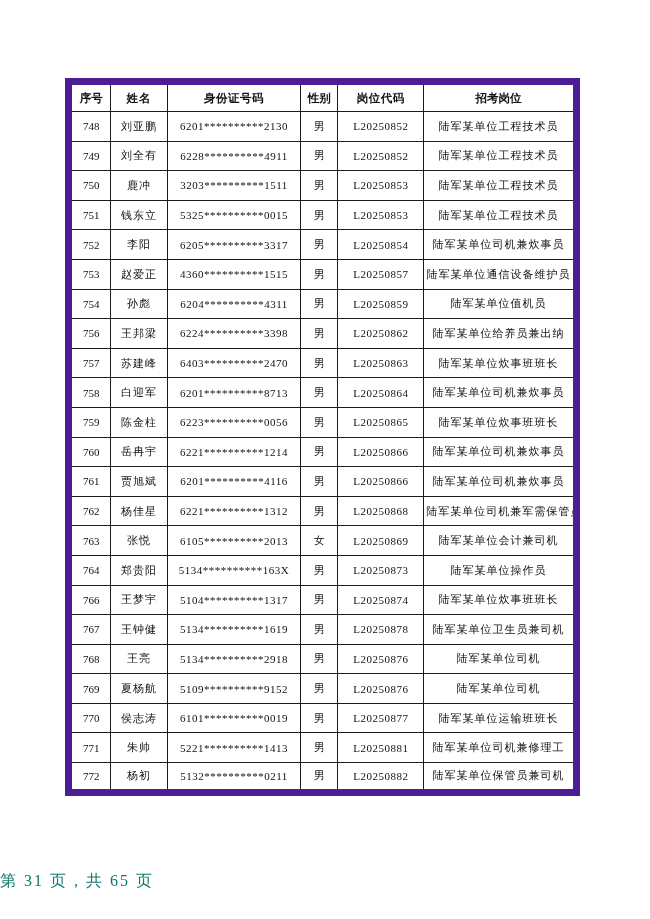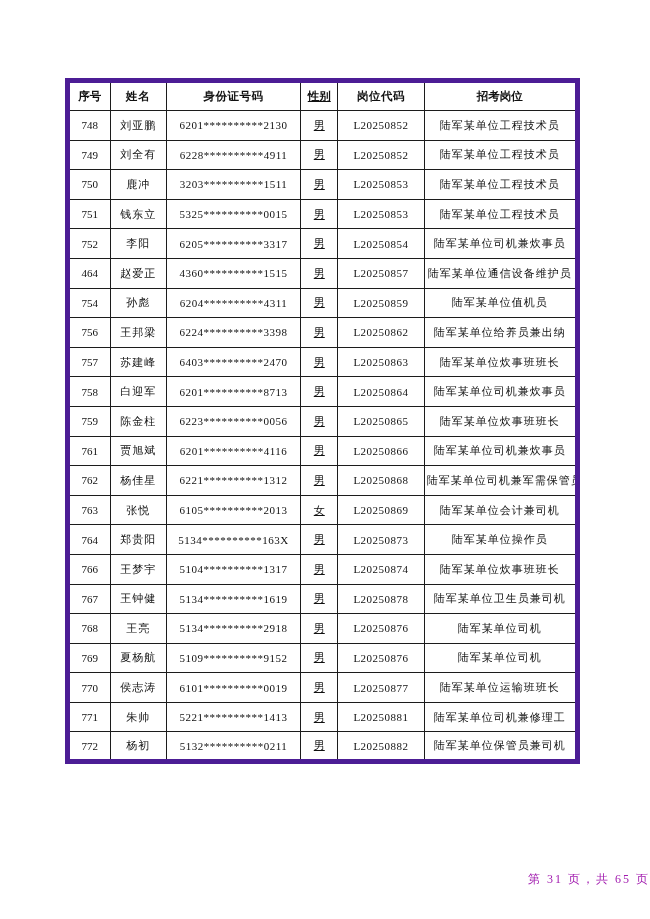--- a/index.html
+++ b/index.html
@@ -13,56 +13,56 @@
   .page {
     position: absolute; inset: 0;
     background: #ffffff;
   }
   table.roster {
     position: absolute;
     left: 65px; top: 78px;
     width: 515px;
     border-collapse: collapse;
     table-layout: fixed;
-    border: 5px solid #4c1d95;
+    border: 7px solid #4c1d95;
   }
   table.roster th, table.roster td {
     border: 1px solid #1c1c1c;
     font-size: 11px;
     text-align: center;
     vertical-align: middle;
     overflow: hidden;
     white-space: nowrap;
     padding: 0 2px;
   }
   table.roster thead tr { height: 30px; }
   table.roster tbody tr { height: 29.6px; }
   table.roster th {
     font-weight: bold;
     font-size: 11.5px;
   }
   .col-no      { width: 40px; }
   .col-name    { width: 53px; letter-spacing: 1px; }
   .col-id      { width: 126px; letter-spacing: 0.5px; }
-  .col-gender  { width: 35px; text-decoration: underline; }
+  .col-gender  { width: 35px; }
   .col-code    { width: 81px; letter-spacing: 0.5px; }
   .col-pos     { width: 144px; }
   td.col-pos {
     text-align: left;
     padding-left: 4px;
     letter-spacing: 1px;
   }
   .page-footer {
     position: absolute;
     left: 0; right: 0;
     top: 871px;
-    text-align: right;
-    font-size: 12px;
+    text-align: left;
+    font-size: 16px;
     letter-spacing: 2px;
-    color: #a21caf;
+    color: #0f766e;
   }
 </style>
 </head>
 <body>
 
 <div class="page">
 
   <table class="roster">
     <colgroup>
       <col class="col-no">
@@ -117,21 +117,21 @@
         </tr>
         <tr>
           <td class="col-no">752</td>
           <td class="col-name">李阳</td>
           <td class="col-id">6205**********3317</td>
           <td class="col-gender">男</td>
           <td class="col-code">L20250854</td>
           <td class="col-pos">陆军某单位司机兼炊事员</td>
         </tr>
         <tr>
-          <td class="col-no">464</td>
+          <td class="col-no">753</td>
           <td class="col-name">赵爱正</td>
           <td class="col-id">4360**********1515</td>
           <td class="col-gender">男</td>
           <td class="col-code">L20250857</td>
           <td class="col-pos">陆军某单位通信设备维护员</td>
         </tr>
         <tr>
           <td class="col-no">754</td>
           <td class="col-name">孙彪</td>
           <td class="col-id">6204**********4311</td>
@@ -163,20 +163,28 @@
           <td class="col-code">L20250864</td>
           <td class="col-pos">陆军某单位司机兼炊事员</td>
         </tr>
         <tr>
           <td class="col-no">759</td>
           <td class="col-name">陈金柱</td>
           <td class="col-id">6223**********0056</td>
           <td class="col-gender">男</td>
           <td class="col-code">L20250865</td>
           <td class="col-pos">陆军某单位炊事班班长</td>
+        </tr>
+        <tr>
+          <td class="col-no">760</td>
+          <td class="col-name">岳冉宇</td>
+          <td class="col-id">6221**********1214</td>
+          <td class="col-gender">男</td>
+          <td class="col-code">L20250866</td>
+          <td class="col-pos">陆军某单位司机兼炊事员</td>
         </tr>
         <tr>
           <td class="col-no">761</td>
           <td class="col-name">贾旭斌</td>
           <td class="col-id">6201**********4116</td>
           <td class="col-gender">男</td>
           <td class="col-code">L20250866</td>
           <td class="col-pos">陆军某单位司机兼炊事员</td>
         </tr>
         <tr>

